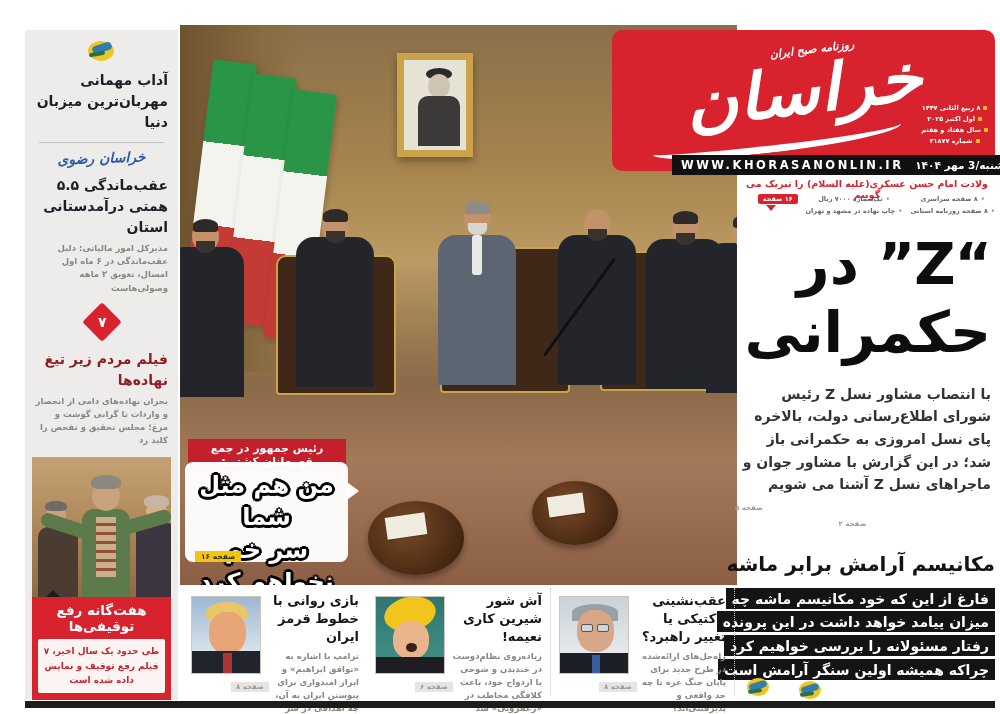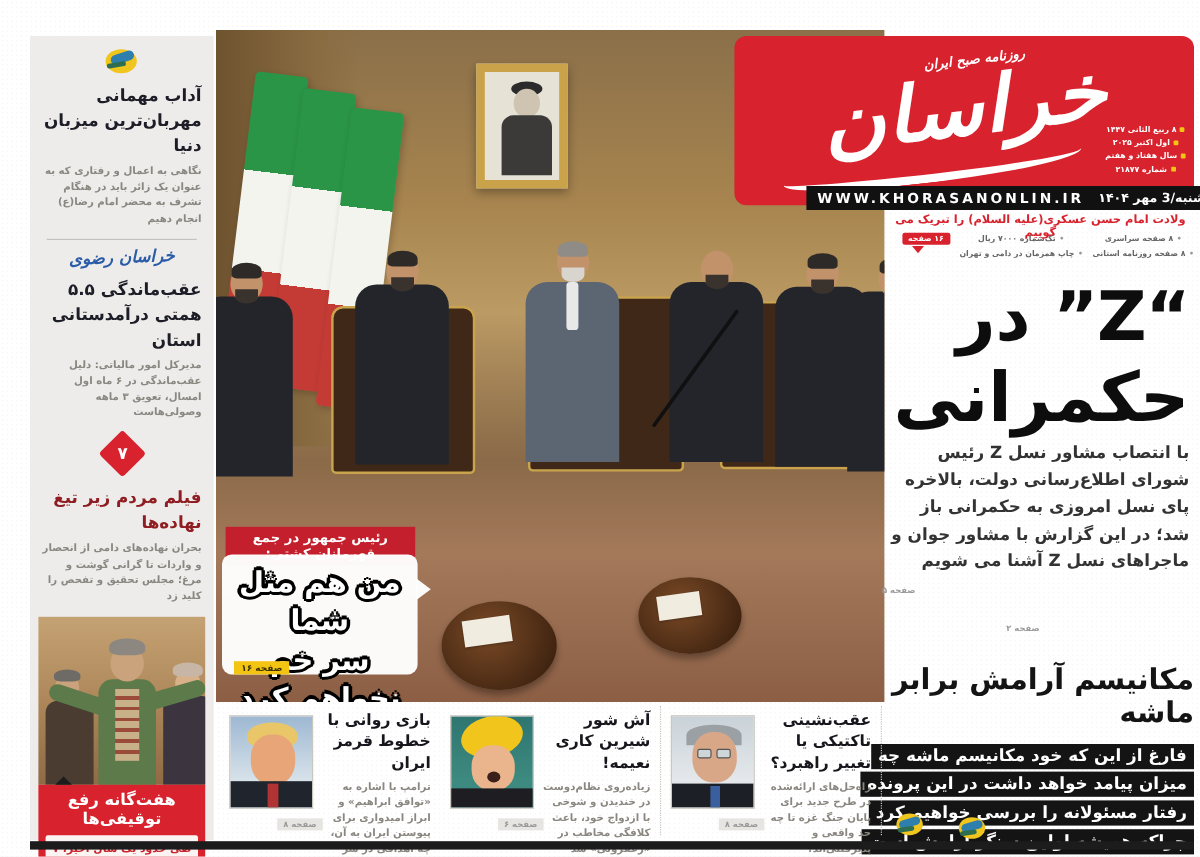--- a/index.html
+++ b/index.html
@@ -83,27 +83,27 @@
   .greeting { position:absolute; left:740px; top:178px; width:254px; text-align:center; color:#d8232e; font-size:9.5px; font-weight:800; direction:rtl; }
   .printrow { position:absolute; left:737px; top:194px; width:258px; display:flex; direction:rtl; gap:8px; align-items:flex-start; font-size:6.5px; color:#666; }
   .printrow .col div { line-height:1.8; font-weight:600; white-space:nowrap;text-align:center; }
   .printrow .col div::before { content:"•"; color:#999; margin-left:3px; }
   .pages-badge { background:#d8232e; color:#fff; font-weight:700; padding:1px 5px; border-radius:2px; position:relative; }
   .pages-badge::after { content:""; position:absolute; left:8px; bottom:-7px; border-left:5px solid transparent; border-right:5px solid transparent; border-top:6px solid #d8232e; }
 
   
   .lead { position:absolute; left:735px; top:230px; width:256px; direction:rtl; text-align:right; }
   .lead-h { font-size:57px; font-weight:900; color:#0d0d0d; line-height:1.2; letter-spacing:-1px; }
-  .lead-deck { font-size:14px; font-weight:700; color:#333; line-height:1.62; }
+  .lead-deck { margin-top:16px; font-size:14px; font-weight:700; color:#333; line-height:1.62; }
   .pageref { font-size:7px; color:#9a9a9a; font-weight:700; direction:rtl; }
   .lead .pageref { text-align:left; margin-top:8px; }
 
   .secondary { position:absolute; left:710px; top:520px; width:285px; direction:rtl; }
   .secondary .pageref { text-align:center; }
-  .sec-h { font-size:24px; font-weight:900; color:#141414; text-align:right; margin-top:24px; letter-spacing:-0.5px; }
+  .sec-h { font-size:20px; font-weight:900; color:#141414; text-align:right; margin-top:24px; letter-spacing:-0.5px; }
   .sec-deck { margin-top:11px; text-align:right; font-size:14px; font-weight:700; line-height:1.7; }
   .sec-deck span { background:#141414; color:#fff; padding:2.5px 6px; box-decoration-break:clone; -webkit-box-decoration-break:clone; }
 
   .brand-dot { position:absolute; width:27px; height:24px; }
   .brand-dot .blob { position:absolute; left:2px; top:2px; width:22px; height:18px; border-radius:50%; background:#f0c51e; }
   .brand-dot .squig { position:absolute; left:4px; top:6px; width:18px; height:7px; border-radius:6px; background:#2f7fae; transform:rotate(-16deg); }
   .brand-dot .squig2 { position:absolute; left:3px; top:13px; width:14px; height:4px; border-radius:4px; background:#2c6e4f; transform:rotate(-8deg); }
 
   
   .bottom { position:absolute; left:183px; top:588px; width:552px; height:108px; display:flex; }
@@ -139,21 +139,20 @@
 <div class="page">
 
   <div class="sb">
     <div class="sb-logo">
       <div class="blob"></div>
         <div class="squig"></div>
         <div class="squig2"></div>
     </div>
     <div class="sb-art">
       <div class="sb-title">آداب مهمانی مهربان‌ترین میزبان دنیا</div>
-      <div class="sb-deck">نگاهی به اعمال و رفتاری که به عنوان یک زائر باید در هنگام تشرف به محضر امام رضا(ع) انجام دهیم</div>
     </div>
     <div class="sb-div"></div>
     <div class="sb-region">خراسان رضوی</div>
     <div class="sb-art" style="margin-top:6px">
       <div class="sb-title">عقب‌ماندگی ۵.۵ همتی درآمدستانی استان</div>
       <div class="sb-deck">مدیرکل امور مالیاتی: دلیل عقب‌ماندگی در ۶ ماه اول امسال، تعویق ۳ ماهه وصولی‌هاست</div>
     </div>
     <div class="sb-diamond">
       <span>۷</span>
     </div>
@@ -268,21 +267,21 @@
     <span class="bb-date">چهارشنبه/3 مهر ۱۴۰۴</span>
   </div>
   <div class="greeting">ولادت امام حسن عسکری(علیه السلام) را تبریک می گوییم</div>
   <div class="printrow">
     <div class="col">
       <div>۸ صفحه سراسری</div>
       <div>۸ صفحه روزنامه استانی</div>
     </div>
     <div class="col">
       <div>تک‌شماره ۷۰۰۰ ریال</div>
-      <div>چاپ همزمان در دامی و تهران</div>
+      <div>چاپ نهاده در مشهد و تهران</div>
     </div>
     <span class="pages-badge">۱۶ صفحه</span>
   </div>
 
   <div class="lead">
     <div class="lead-h">“Z” در</div>
     <div class="lead-h">حکمرانی</div>
     <div class="lead-deck">با انتصاب مشاور نسل Z رئیس شورای اطلاع‌رسانی دولت، بالاخره پای نسل امروزی به حکمرانی باز شد؛ در این گزارش با مشاور جوان و ماجراهای نسل Z آشنا می شویم</div>
     <div class="pageref">صفحه ۵</div>
   </div>

